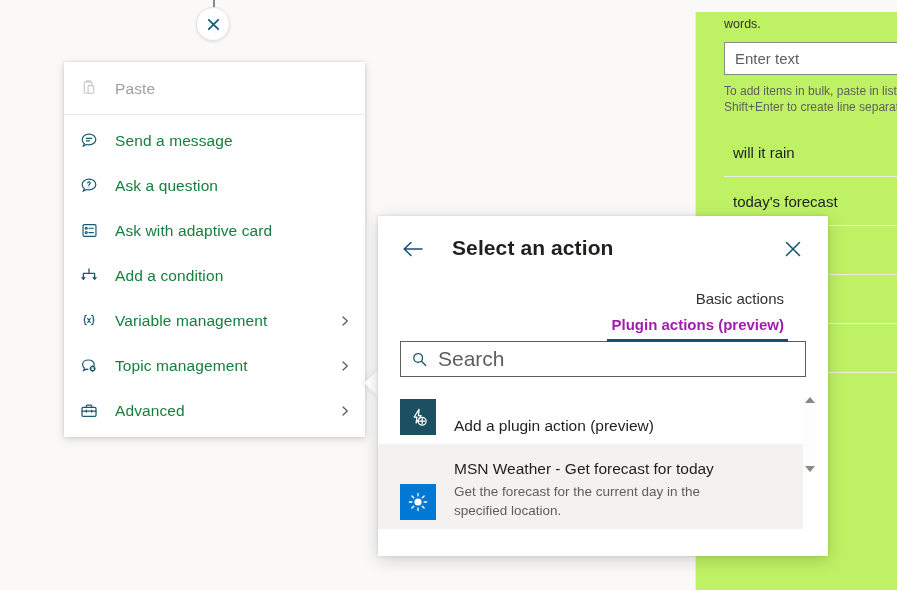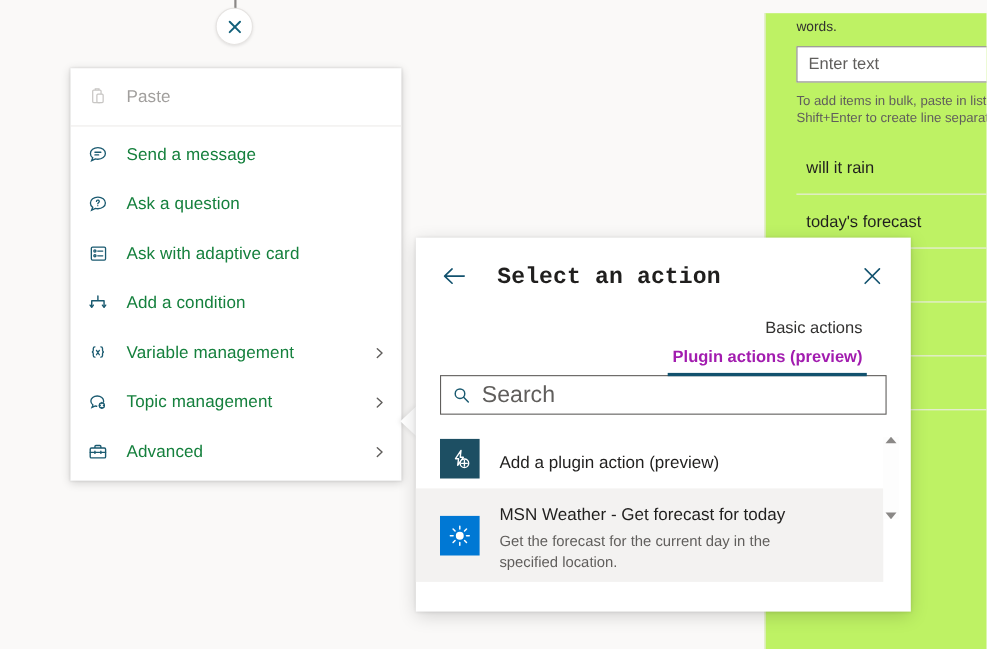--- a/index.html
+++ b/index.html
@@ -185,25 +185,24 @@
     left: 378px;
     top: 216px;
     width: 450px;
     height: 340px;
     background: #ffffff;
     box-shadow: 0 4px 16px rgba(0,0,0,0.17), 0 0 3px rgba(0,0,0,0.12);
     box-sizing: border-box;
   }
   #dialog-header {
     display: flex;
-    align-items: flex-end;
+    align-items: flex-start;
     padding: 20px 22px 0 22px;
     height: 48px;
     box-sizing: border-box;
-    font-family: Liberation Mono, monospace;
   }
   #dialog-back-button {
     width: 26px;
     height: 26px;
     display: flex;
     align-items: center;
     justify-content: center;
     color: #12526e;
     cursor: pointer;
     flex: 0 0 auto;
@@ -285,21 +284,21 @@
   }
   #search-input::placeholder { color: #605e5c; opacity: 1; }
 
   #action-list {
     margin-top: 13px;
     position: relative;
     height: 158px;
   }
   .action-row {
     display: flex;
-    align-items: center;
+    align-items: flex-end;
     padding: 9px 22px 9px 22px;
     cursor: pointer;
     box-sizing: border-box;
   }
   .action-row.highlighted { background: #f3f2f1; }
   .action-tile {
     width: 36px;
     height: 36px;
     flex: 0 0 36px;
     display: flex;

